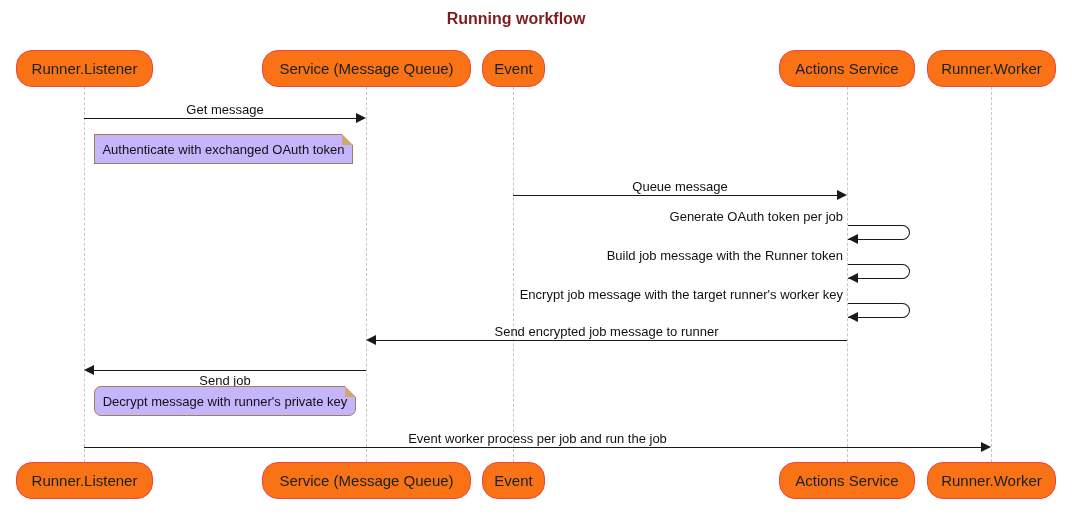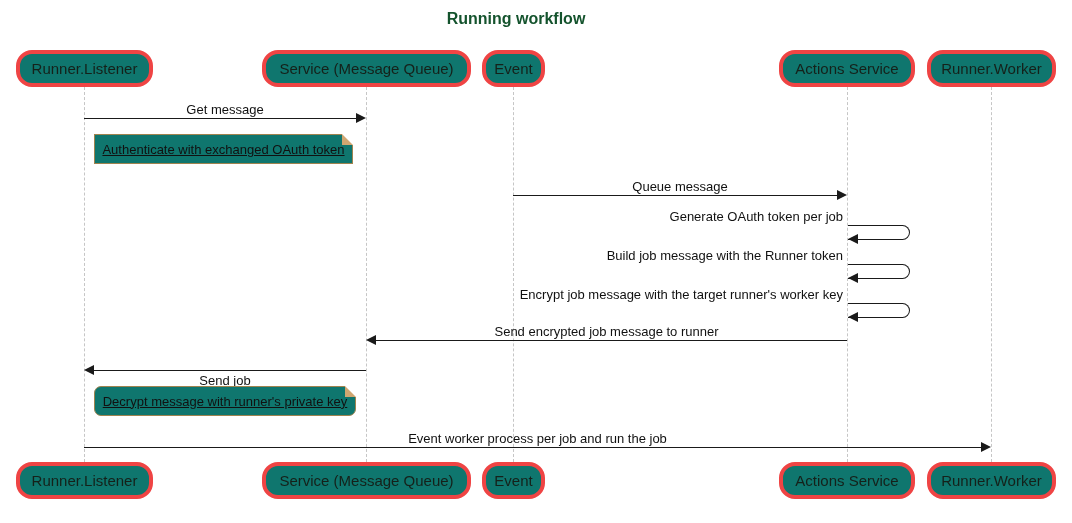--- a/index.html
+++ b/index.html
@@ -11,27 +11,27 @@
     font-family: "Liberation Sans", sans-serif;
     color: #1a1a1a;
     overflow: hidden;
   }
   .title {
     position: absolute;
     left: 0; top: 10px; width: 1032px;
     text-align: center;
     font-weight: bold;
     font-size: 16px;
-    color: #14532d;
+    color: #7f1d1d;
   }
   .participant {
     position: absolute;
     height: 37px;
-    background: #0f766e;
-    border: 4px solid #ef4444;
+    background: #f97316;
+    border: 1px solid #ef4444;
     border-radius: 16px;
     display: flex;
     align-items: center;
     justify-content: center;
     font-size: 15px;
     color: #15211a;
     box-sizing: border-box;
     white-space: nowrap;
   }
   .lifeline {
@@ -72,30 +72,29 @@
     width: 62px;
     height: 15px;
     border: 1px solid #1a1a1a;
     border-left: none;
     border-radius: 0 8px 8px 0;
     box-sizing: border-box;
   }
   .note {
     position: absolute;
     height: 30px;
-    background: #0f766e;
+    background: #c4b5fd;
     border: 1px solid #9f834f;
     box-sizing: border-box;
     display: flex;
     align-items: center;
     justify-content: center;
     font-size: 13px;
     color: #111;
     white-space: nowrap;
-    text-decoration: underline;
   }
   .note::before {
     content: '';
     position: absolute;
     top: -1px; right: -1px;
     width: 0; height: 0;
     border-style: solid;
     border-width: 0 11px 11px 0;
     border-color: transparent #ffffff #d0a671 transparent;
   }

